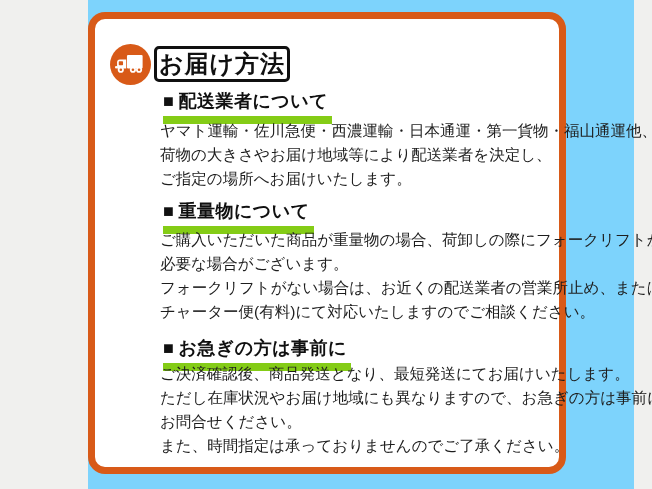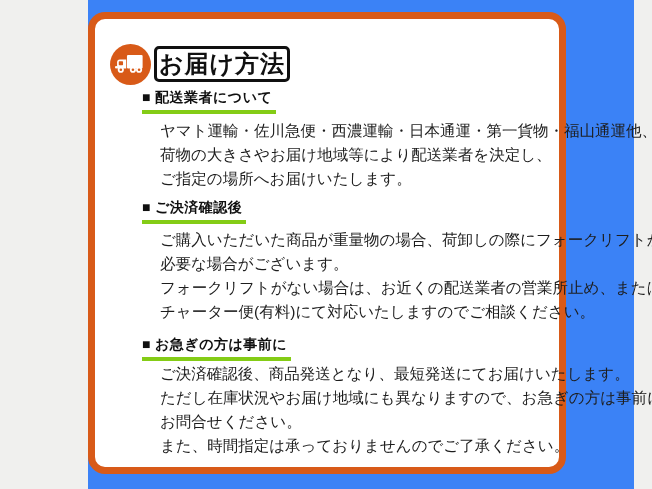--- a/index.html
+++ b/index.html
@@ -8,21 +8,21 @@
     width: 652px;
     height: 489px;
     background: #f0f0ee;
     font-family: "Liberation Sans", sans-serif;
     overflow: hidden;
   }
   .content-column {
     position: absolute;
     left: 88px; top: 0;
     width: 546px; height: 489px;
-    background: #3b82f6;
+    background: #7dd3fc;
   }
   .orange-frame {
     position: absolute;
     left: 0; top: 12px;
     width: 478px; height: 462px;
     box-sizing: border-box;
     border: 7px solid #d85a18;
     border-radius: 17px;
     background: #ffffff;
   }
@@ -39,24 +39,24 @@
     border: 3px solid #101010;
     border-radius: 5px;
     background: #ffffff;
     display: flex; align-items: center; justify-content: center;
     font-size: 24px; font-weight: bold; color: #101010;
     letter-spacing: 1px;
     white-space: nowrap;
   }
   .section-heading {
     position: absolute;
-    left: 47px;
-    font-size: 14px; font-weight: bold; color: #101010;
+    left: 68px;
+    font-size: 18px; font-weight: bold; color: #101010;
     letter-spacing: 0.5px;
-    border-bottom: 4px solid #84cc16;
+    border-bottom: 8px solid #84cc16;
     padding: 0 4px 3px 0;
     white-space: nowrap;
   }
   .section-heading .bullet { margin-right: 4px; }
   .section-body {
     position: absolute;
     left: 65px;
     font-size: 15.5px; line-height: 24px; color: #1d1d1d;
     white-space: nowrap;
   }
@@ -94,21 +94,21 @@
       <div class="section-heading h1">
         <span class="bullet">■</span><span>配送業者について</span>
       </div>
       <div class="section-body b1">
         <div>ヤマト運輸・佐川急便・西濃運輸・日本通運・第一貨物・福山通運他、</div>
         <div>荷物の大きさやお届け地域等により配送業者を決定し、</div>
         <div>ご指定の場所へお届けいたします。</div>
       </div>
 
       <div class="section-heading h2">
-        <span class="bullet">■</span><span>ご決済確認後</span>
+        <span class="bullet">■</span><span>重量物について</span>
       </div>
       <div class="section-body b2">
         <div>ご購入いただいた商品が重量物の場合、荷卸しの際にフォークリフトが</div>
         <div>必要な場合がございます。</div>
         <div>フォークリフトがない場合は、お近くの配送業者の営業所止め、または</div>
         <div>チャーター便(有料)にて対応いたしますのでご相談ください。</div>
       </div>
 
       <div class="section-heading h3">
         <span class="bullet">■</span><span>お急ぎの方は事前に</span>

